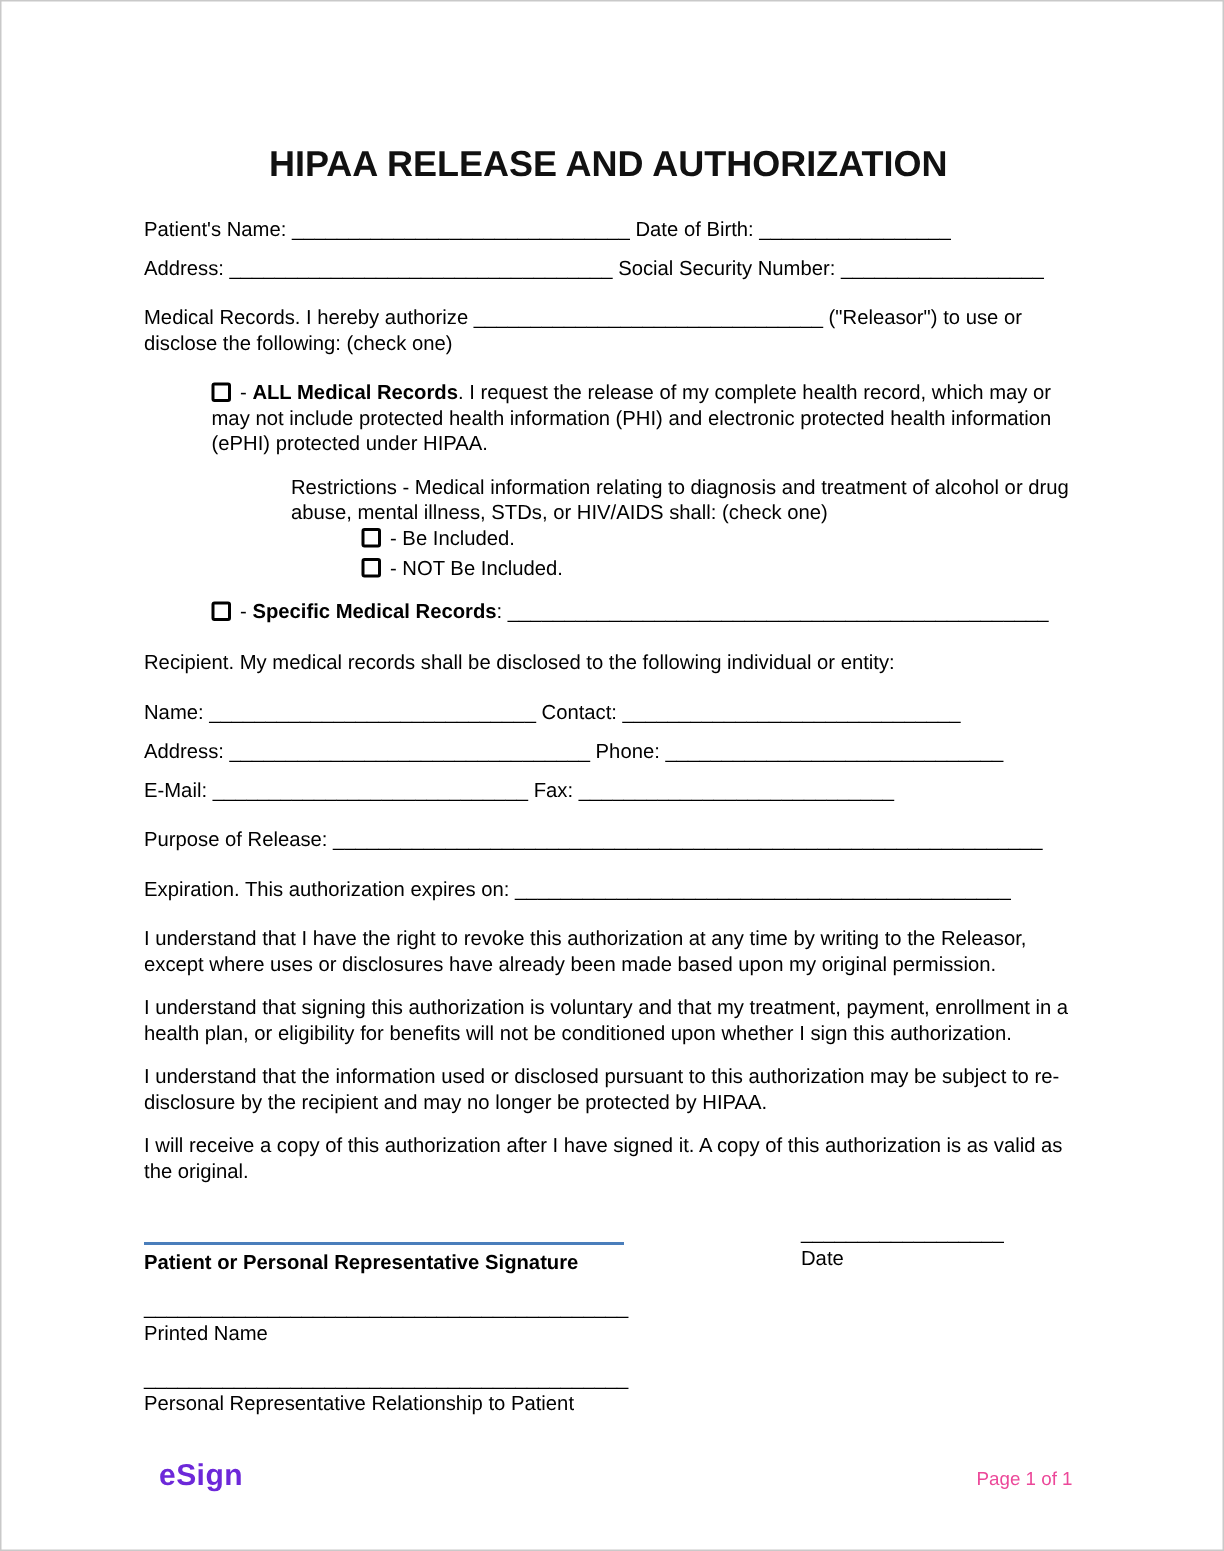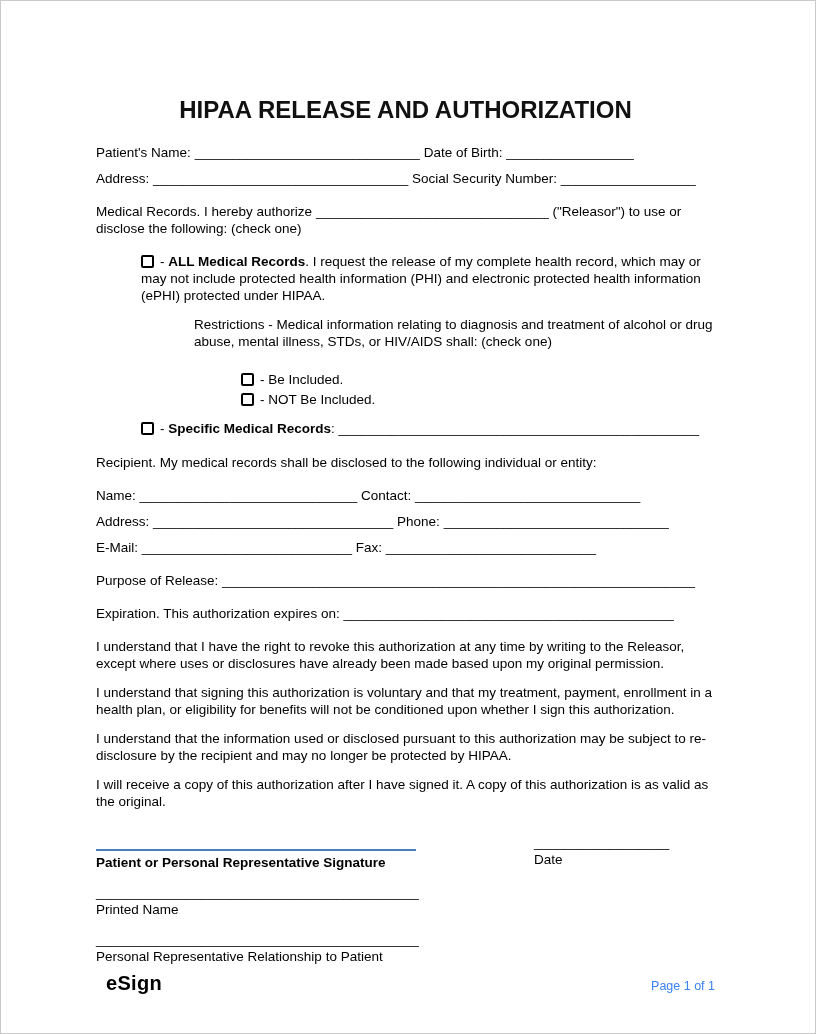--- a/index.html
+++ b/index.html
@@ -75,24 +75,24 @@
     left: 105px;
     right: 100px;
     bottom: 38px;
     display: flex;
     justify-content: space-between;
     align-items: baseline;
   }
   .brand {
     font-size: 20px;
     font-weight: bold;
-    color: #000000;
+    color: #6d28d9;
     letter-spacing: 0.3px;
   }
-  .pagenum { font-size: 12.5px; color: #3b82f6; }
+  .pagenum { font-size: 12.5px; color: #ec4899; }
 </style>
 </head>
 <body>
 
 <div class="page">
 
   <div class="title">HIPAA RELEASE AND AUTHORIZATION</div>
 
   <div class="row">
     <span>Patient's Name:</span>
@@ -111,21 +111,21 @@
   <div class="para">
     <span class="u">Medical Records</span><span>. I hereby authorize</span>
     <span>_______________________________</span>
     <span>("Releasor") to use or disclose the following: (check one)</span>
   </div>
 
   <div class="para-tight ind1">
     <span class="cb"></span><span>- </span><span class="b">ALL Medical Records</span><span>. I request the release of my complete health record, which may or may not include protected health information (PHI) and electronic protected health information (ePHI) protected under HIPAA.</span>
   </div>
 
-  <div class="ind2" style="margin-bottom:21px;">
+  <div class="ind2" style="margin-bottom:0;">
     <span class="u">Restrictions</span><span> - Medical information relating to diagnosis and treatment of alcohol or drug abuse, mental illness, STDs, or HIV/AIDS shall: (check one)</span>
   </div>
 
   <div class="ind3 opt">
     <span class="cb"></span><span>- Be Included.</span>
   </div>
 
   <div class="ind3 opt-last">
     <span class="cb"></span><span>- NOT Be Included.</span>
   </div>

